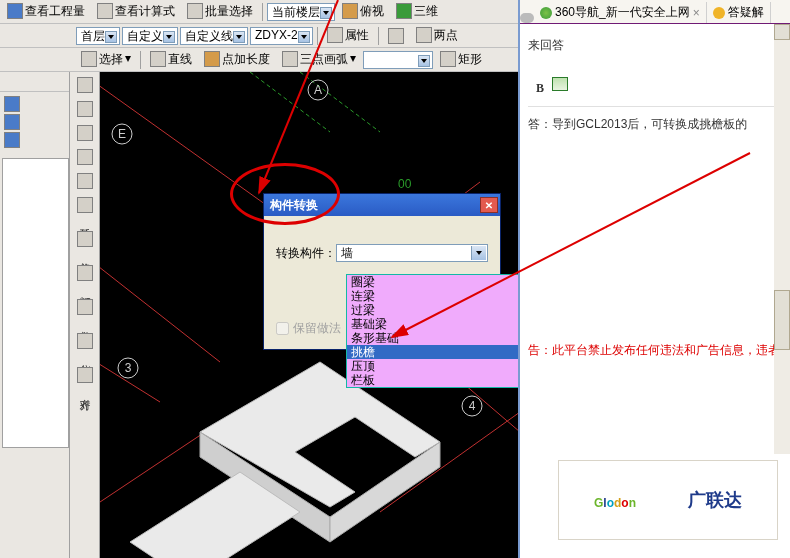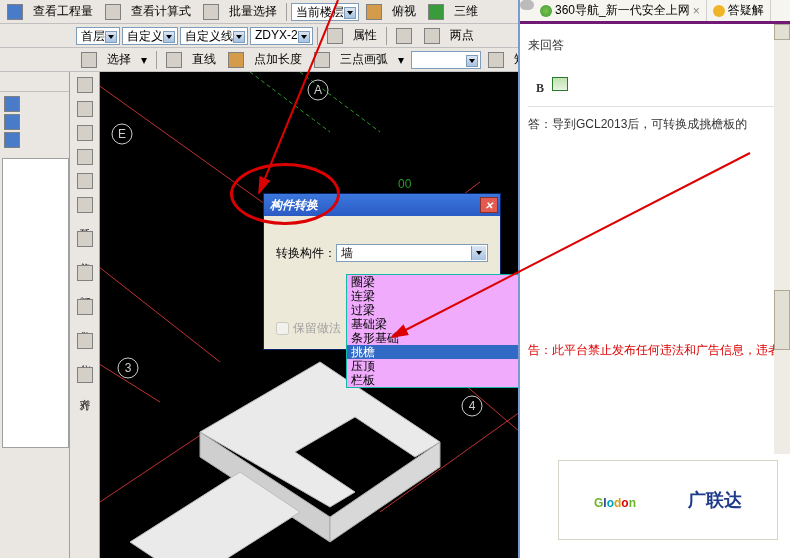--- a/index.html
+++ b/index.html
@@ -1,20 +1,20 @@
 <!DOCTYPE html>
 <html><head>
 <meta charset="utf-8">
 <style>
 * { margin: 0; padding: 0; box-sizing: border-box; font-family: "Microsoft YaHei", SimSun, sans-serif; font-size: 12px; }
 body { width: 790px; height: 558px; overflow: hidden; background: #f0f0f0; position: relative; }
 
 
 .toolbar-row { display: flex; align-items: center; background: #eae7e2; border-bottom: 1px solid #c0c0c0; height: 24px; padding-left: 2px; gap: 2px; }
-.toolbar-row .btn { display: inline-flex; align-items: center; padding: 1px 4px; gap: 10px; border: 1px solid transparent; cursor: pointer; }
+.toolbar-row .btn { display: inline-flex; padding: 1px 4px; gap: 2px; border: 1px solid transparent; cursor: pointer; }
 .sel { border: 1px solid #7f9db9; background: #fff; height: 18px; padding: 0 14px 0 4px; position: relative; display: inline-flex; align-items: flex-start; }
 .sel::after { content: ""; position: absolute; right: 2px; top: 3px; width: 10px; height: 10px; background: linear-gradient(#dbe6f4,#a6c2e3); border: 1px solid #7f9db9; }
 .sel::before { content: ""; position: absolute; right: 5px; top: 7px; border-left: 3px solid transparent; border-right: 3px solid transparent; border-top: 4px solid #000; z-index: 1; }
 .ico { width: 16px; height: 16px; display: inline-block; background: #d4d0c8; border: 1px solid #808080; }
 .ico-green { background: #3a9b3a; }
 .ico-blue { background: #4a7bc8; }
 .ico-orange { background: #d49b4a; }
 .sep { width: 1px; height: 18px; background: #a0a0a0; margin: 0 2px; }
 
 
@@ -28,38 +28,38 @@
 .vtools { position: absolute; left: 70px; top: 72px; width: 30px; height: 486px; background: #eae7e2; border-right: 1px solid #a0a0a0; display: flex; flex-direction: column; align-items: center; padding-top: 2px; gap: 2px; }
 .vtools .vbtn { width: 24px; height: 22px; display: flex; align-items: center; justify-content: center; cursor: pointer; }
 .vtools .vlabel { writing-mode: vertical-rl; font-size: 11px; color: #333; margin: 2px 0 6px 0; }
 
 
 .canvas { position: absolute; left: 100px; top: 72px; width: 418px; height: 486px; background: #000; overflow: hidden; }
 .canvas svg { position: absolute; left: 0; top: 0; }
 
 
 .dialog { position: absolute; left: 263px; top: 193px; width: 238px; background: #ece9d8; border: 1px solid #0a246a; box-shadow: 2px 2px 6px rgba(0,0,0,0.4); }
-.dialog .titlebar { height: 22px; background: linear-gradient(#3b77dd,#2a5bc4); color: #fff; display: flex; align-items: center; padding: 0 2px 0 6px; font-weight: bold; font-style: italic; }
+.dialog .titlebar { height: 22px; background: linear-gradient(#3b77dd,#2a5bc4); color: #fff; display: flex; align-items: center; padding: 0 2px 0 6px; font-weight: bold; }
 .dialog .titlebar .close { margin-left: auto; width: 18px; height: 16px; background: #e35a4f; border: 1px solid #8b2f28; display: flex; align-items: center; justify-content: center; color: #fff; font-weight: bold; font-size: 10px; cursor: pointer; }
 .dialog .body { padding: 28px 12px 12px 12px; }
 .dialog .row { display: flex; align-items: center; gap: 0; margin-bottom: 8px; }
 .dialog .combo { flex: 1; border: 1px solid #7f9db9; background: #fff; height: 18px; padding: 0 16px 0 4px; position: relative; }
 .dialog .combo::after { content: ""; position: absolute; right: 1px; top: 1px; width: 14px; height: 14px; background: linear-gradient(#dbe6f4,#a6c2e3); border-left: 1px solid #7f9db9; }
 .dialog .combo::before { content: ""; position: absolute; right: 5px; top: 6px; border-left: 3px solid transparent; border-right: 3px solid transparent; border-top: 4px solid #000; z-index: 1; }
 .dialog .listbox { border: 1px solid #14b8a6; background: #f0abfc; position: absolute; left: 82px; top: 80px; width: 192px; }
 .dialog .listbox .opt { padding: 0 4px; height: 14px; line-height: 14px; cursor: pointer; }
 .dialog .listbox .opt.hl { background: #316ac5; color: #fff; }
 .dialog .listbox .scroll { position: absolute; right: 0; top: 0; width: 16px; height: 100%; background: #e8e5dd; }
 .dialog .listbox .scroll .thumb { margin-top: 56px; height: 16px; background: #c8c4bc; border: 1px solid #a0a0a0; }
 .dialog .check-row { display: flex; align-items: center; gap: 4px; color: #a0a0a0; margin-top: 58px; }
 .dialog .check-row input { accent-color: #888; }
 
 
 .right-pane { position: absolute; left: 518px; top: 0; width: 272px; height: 558px; background: #fff; border-left: 2px solid #7a9bd0; }
-.right-pane .tabs { height: 24px; display: flex; align-items: flex-start; border-bottom: 3px solid #701a75; background: #f7f5f0; }
+.right-pane .tabs { height: 24px; display: flex; align-items: flex-end; border-bottom: 1px solid #701a75; background: #f7f5f0; }
 .right-pane .tab { padding: 2px 6px; display: flex; align-items: center; gap: 3px; border-right: 1px solid #d0d0d0; }
 .right-pane .content { padding: 10px 8px; color: #333; line-height: 1.9; }
 .right-pane .tool-row { display: flex; gap: 8px; border-bottom: 1px solid #e0e0e0; padding: 6px 8px; }
 .right-pane .warn { color: #d00; padding: 6px 8px; white-space: nowrap; overflow: hidden; }
 .right-pane .logo-box { position: absolute; left: 38px; bottom: 18px; width: 220px; height: 80px; border: 1px solid #d9d4c8; display: flex; align-items: center; justify-content: center; gap: 48px; }
 .logo-text { font-family: Arial, sans-serif; font-weight: bold; font-size: 22px; letter-spacing: 0px; }
 .logo-g { color: #6bb52b; } .logo-l { color: #1e3a8a; } .logo-o1 { color: #009fc2; } .logo-d { color: #d4a017; } .logo-o2 { color: #d00; } .logo-n { color: #6bb52b; }
 .logo-cn { font-size: 18px; color: #1e3a8a; font-weight: bold; margin-left: 4px; }
 
 

